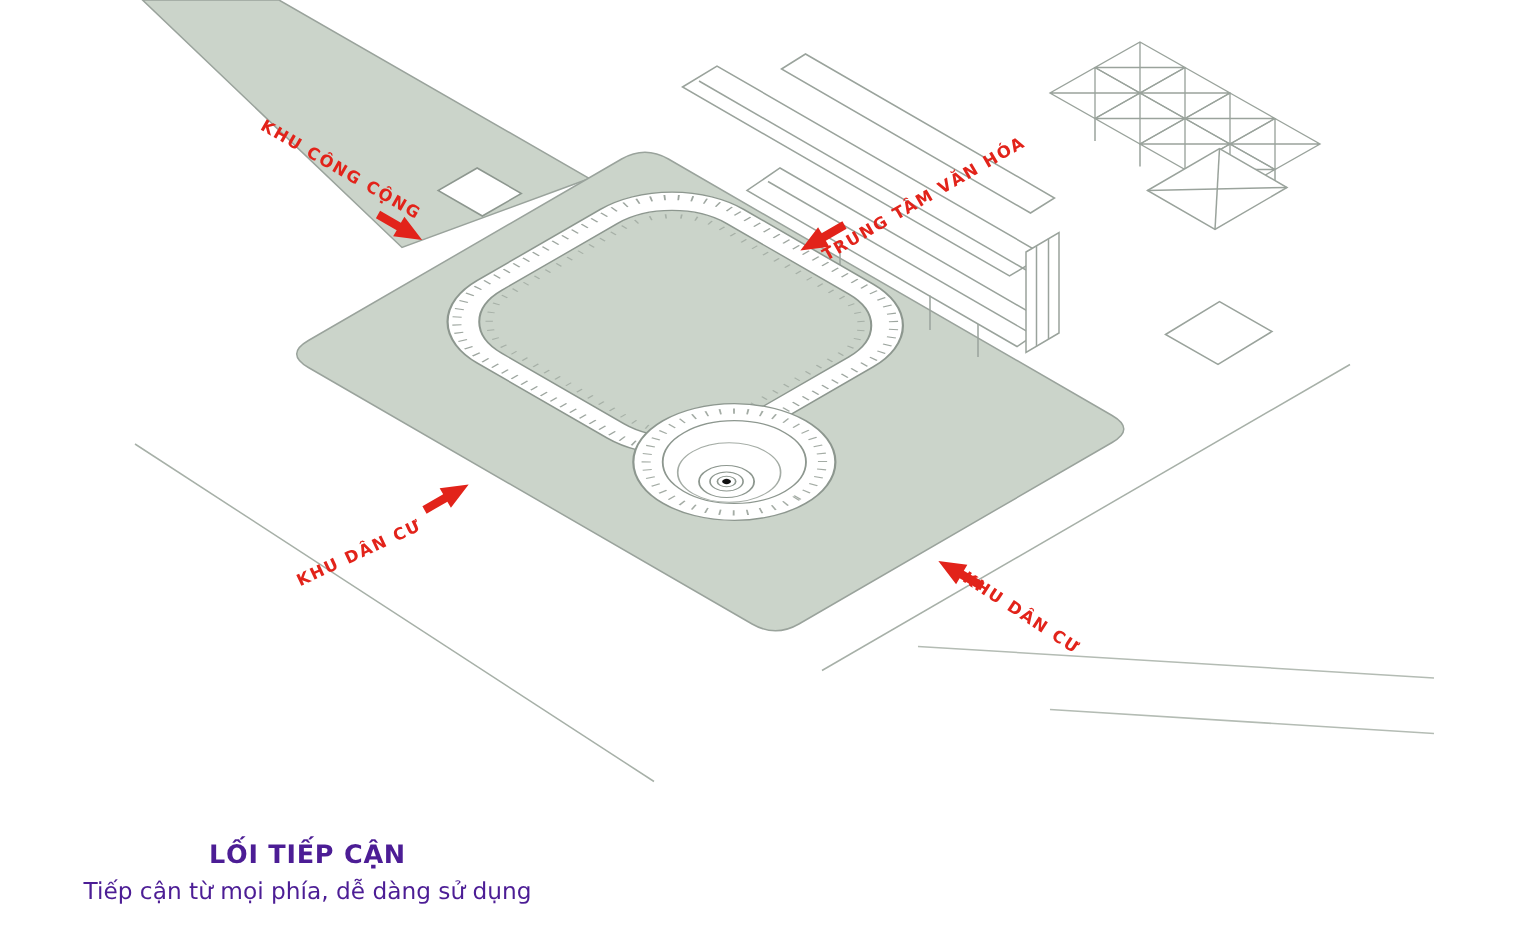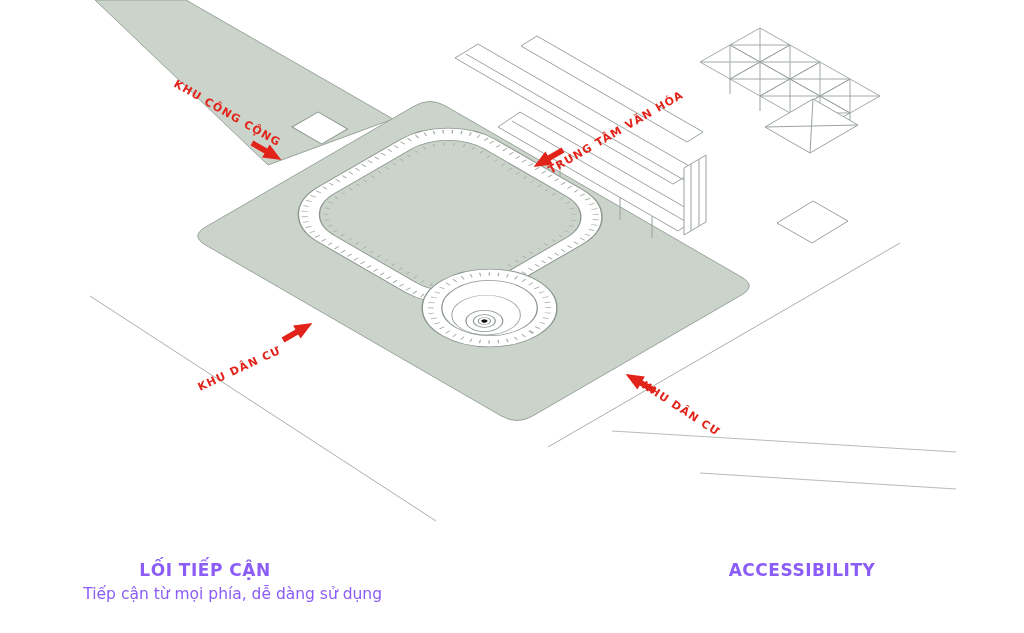--- a/index.html
+++ b/index.html
@@ -6,23 +6,23 @@
   html,body{margin:0;padding:0;}
   body{
     width:1024px;height:633px;position:relative;background:#ffffff;overflow:hidden;
     font-family:"DejaVu Sans","Liberation Sans",sans-serif;
   }
   #plan{position:absolute;left:0;top:0;width:1024px;height:633px;}
   .arrow-label{
     font-size:11px;font-weight:bold;letter-spacing:1.2px;
     font-family:"DejaVu Sans","Liberation Sans",sans-serif;
   }
-  .caption{position:absolute;text-align:center;color:#8b5cf6;}
+  .caption{position:absolute;text-align:center;color:#4c1d95;}
   .caption .title{font-size:17px;font-weight:bold;letter-spacing:0.5px;line-height:20px;}
-  .caption .subtitle{font-size:15.5px;margin-top:5px;line-height:19px;text-align:right;}
+  .caption .subtitle{font-size:15.5px;margin-top:5px;line-height:19px;}
   #caption-left{left:28px;top:560px;width:354px;}
   #caption-right{left:626px;top:560px;width:352px;}
 </style>
 </head>
 <body>
 
 <svg id="plan" viewBox="0 0 1024 633" xmlns="http://www.w3.org/2000/svg" xmlns:xlink="http://www.w3.org/1999/xlink">
 
   <defs>
     <g id="canopy-cell">
@@ -115,14 +115,13 @@
     <text class="arrow-label" transform="translate(641,387) rotate(33)">KHU DÂN CƯ</text>
   </g>
 </svg>
 
 <div class="caption" id="caption-left">
   <div class="title">LỐI TIẾP CẬN</div>
   <div class="subtitle">Tiếp cận từ mọi phía, dễ dàng sử dụng</div>
 </div>
 
 <div class="caption" id="caption-right">
-  <div class="title">ACCESSIBILITY</div>
 </div>
 
 </body></html>

